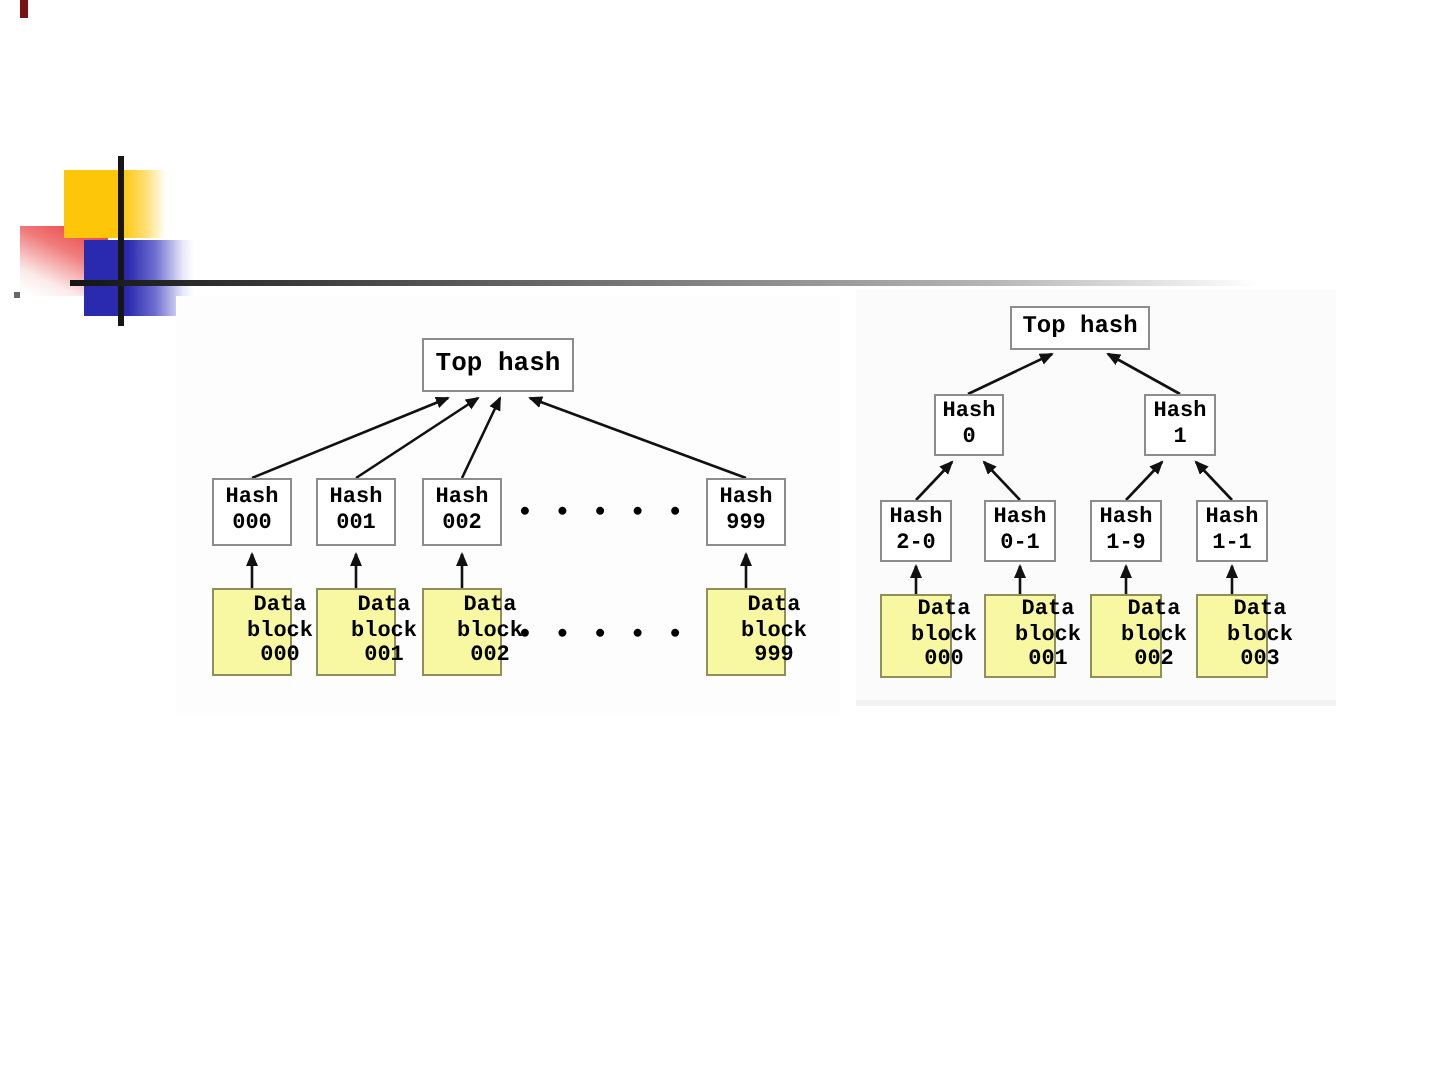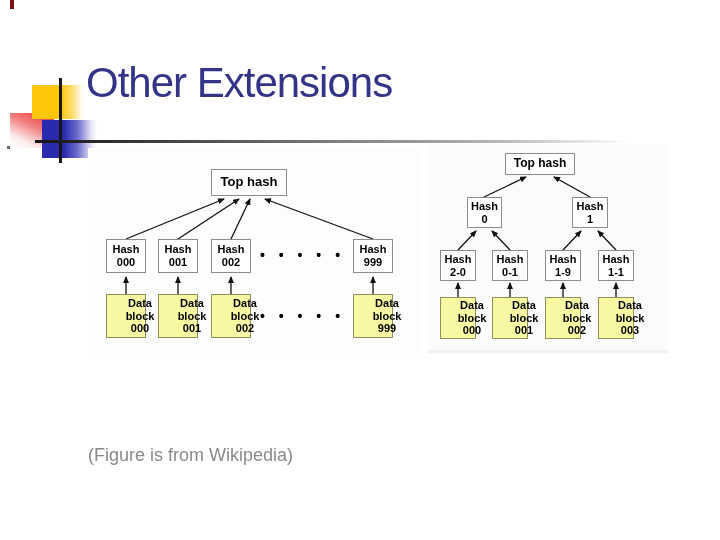--- a/index.html
+++ b/index.html
@@ -30,42 +30,41 @@
     color:#8a8a8a;white-space:nowrap;}
 
   
   .fig{position:absolute;z-index:5;}
   .fig-list{left:88px;top:148px;width:332px;height:210px;background:#fdfdfd;}
   .fig-tree{left:428px;top:145px;width:240px;height:205px;background:#fbfbfb;
     box-shadow:0 3px 0 rgba(0,0,0,0.05);}
   .arrows{position:absolute;left:0;top:0;}
   .box{position:absolute;box-sizing:border-box;background:#ffffff;border:1px solid #8c8c8c;
     display:flex;flex-direction:column;align-items:center;justify-content:center;
-    font-family:Liberation Sans, sans-serif;font-weight:bold;color:#000;
+    font-family:Liberation Mono, monospace;font-weight:bold;color:#000;
     font-size:11px;line-height:1.15;text-align:right;}
   .datab{background:#f8f8a2;border-color:#8f8f5a;padding-left:28px;}
   .tophash-l{font-size:13px;}
   .tophash-r{font-size:12px;}
   .dots{position:absolute;white-space:nowrap;font-weight:bold;font-size:14px;
     line-height:14px;letter-spacing:5px;color:#000;}
 </style>
 </head>
 <body>
 
 <div class="slide">
 
   <div class="tick-top"></div>
   <div class="speck"></div>
   <div class="sq sq-red"></div>
   <div class="sq sq-yellow"></div>
   <div class="sq sq-blue"></div>
   <div class="vline"></div>
   <div class="hrule"></div>
 
-  <div class="title">Other Extensions</div>
 
   <div class="fig fig-list">
     <svg class="arrows" width="332" height="210" viewBox="0 0 332 210">
       <defs>
         <marker id="ahL" markerWidth="8" markerHeight="8" refX="6" refY="3" orient="auto" markerUnits="userSpaceOnUse">
           <path d="M0,0 L7,3 L0,6 z" fill="#111"></path>
         </marker>
       </defs>
       <g stroke="#111" stroke-width="1.3" fill="none">
         <line x1="38" y1="146" x2="38" y2="129" marker-end="url(#ahL)"></line>
@@ -191,15 +190,14 @@
       <div>block</div>
       <div>002</div>
     </div>
     <div class="box datab" style="left:170px;top:152px;width:36px;height:42px;">
       <div>Data</div>
       <div>block</div>
       <div>003</div>
     </div>
   </div>
 
-  <div class="note">(Figure is from Wikipedia)</div>
 
 </div>
 
 </body></html>

